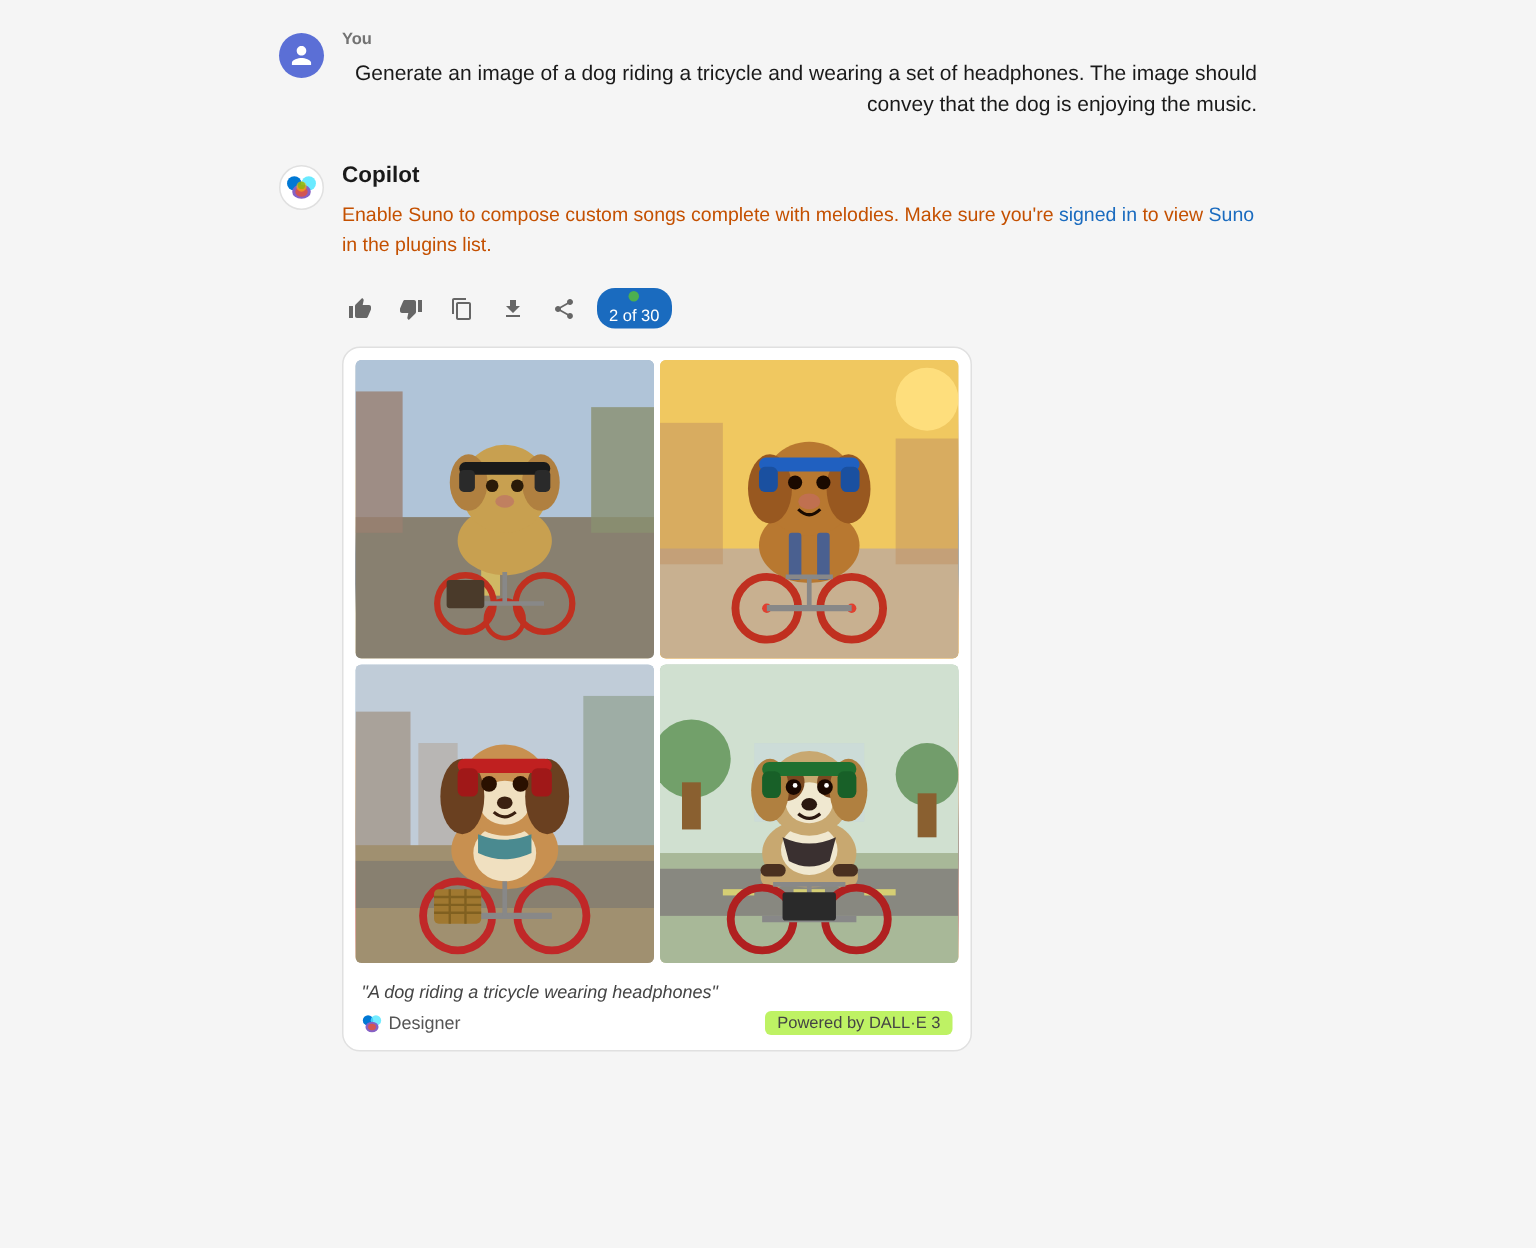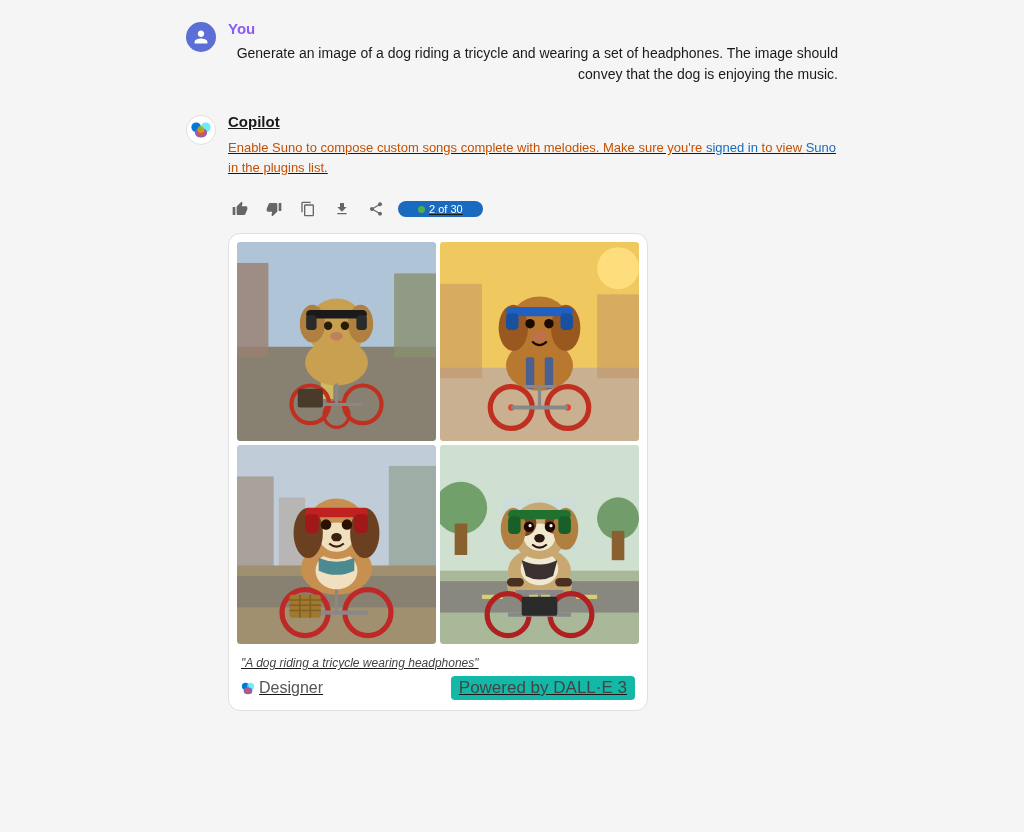--- a/index.html
+++ b/index.html
@@ -37,23 +37,23 @@
     .user-avatar-icon {
       width: 16px;
       height: 16px;
       fill: white;
     }
     .user-content {
       flex: 1;
     }
     .user-name {
       font-weight: 600;
-      font-size: 15px;
+      font-size: 11px;
       margin-bottom: 6px;
-      color: #8b5cf6;
+      color: #737373;
     }
     .user-text {
       font-size: 14px;
       color: #1a1a1a;
       line-height: 1.5;
       text-align: right;
     }
 
     
     .copilot-message {
@@ -70,21 +70,20 @@
       align-items: center;
       justify-content: center;
       flex-shrink: 0;
       margin-top: 2px;
       background: white;
       border: 1px solid #e0e0e0;
       overflow: hidden;
     }
     .copilot-content {
       flex: 1;
-      text-decoration: underline;
     }
     .copilot-name {
       font-weight: 600;
       font-size: 15px;
       margin-bottom: 8px;
       color: #1a1a1a;
     }
     .copilot-reply {
       font-size: 14px;
       color: #1a1a1a;
@@ -120,26 +119,27 @@
       border-radius: 4px;
       display: flex;
       align-items: center;
       justify-content: center;
       font-size: 15px;
     }
     .count-badge {
       background: #1a6bbf;
       color: white;
       font-size: 11px;
-      padding: 2px 20px;
+      padding: 2px 8px;
       border-radius: 12px;
       display: flex;
       align-items: center;
       gap: 4px;
       font-weight: 500;
+      flex-direction: column;
     }
     .count-dot {
       width: 7px;
       height: 7px;
       background: #4caf50;
       border-radius: 50%;
       display: inline-block;
     }
 
     
@@ -215,31 +215,31 @@
     .image-footer {
       display: flex;
       align-items: center;
       justify-content: space-between;
       padding: 4px 4px 2px;
     }
     .designer-label {
       display: flex;
       align-items: center;
       gap: 4px;
-      font-size: 16px;
+      font-size: 12px;
       color: #555;
     }
     .designer-icon {
       width: 14px;
       height: 14px;
     }
     .dalle-badge {
-      background: #14b8a6;
+      background: #bef264;
       color: #444;
-      font-size: 17px;
+      font-size: 11px;
       padding: 2px 8px;
       border-radius: 4px;
       margin-left: 15px;
     }
 
     
     .copilot-svg {
       width: 22px;
       height: 22px;
     }

